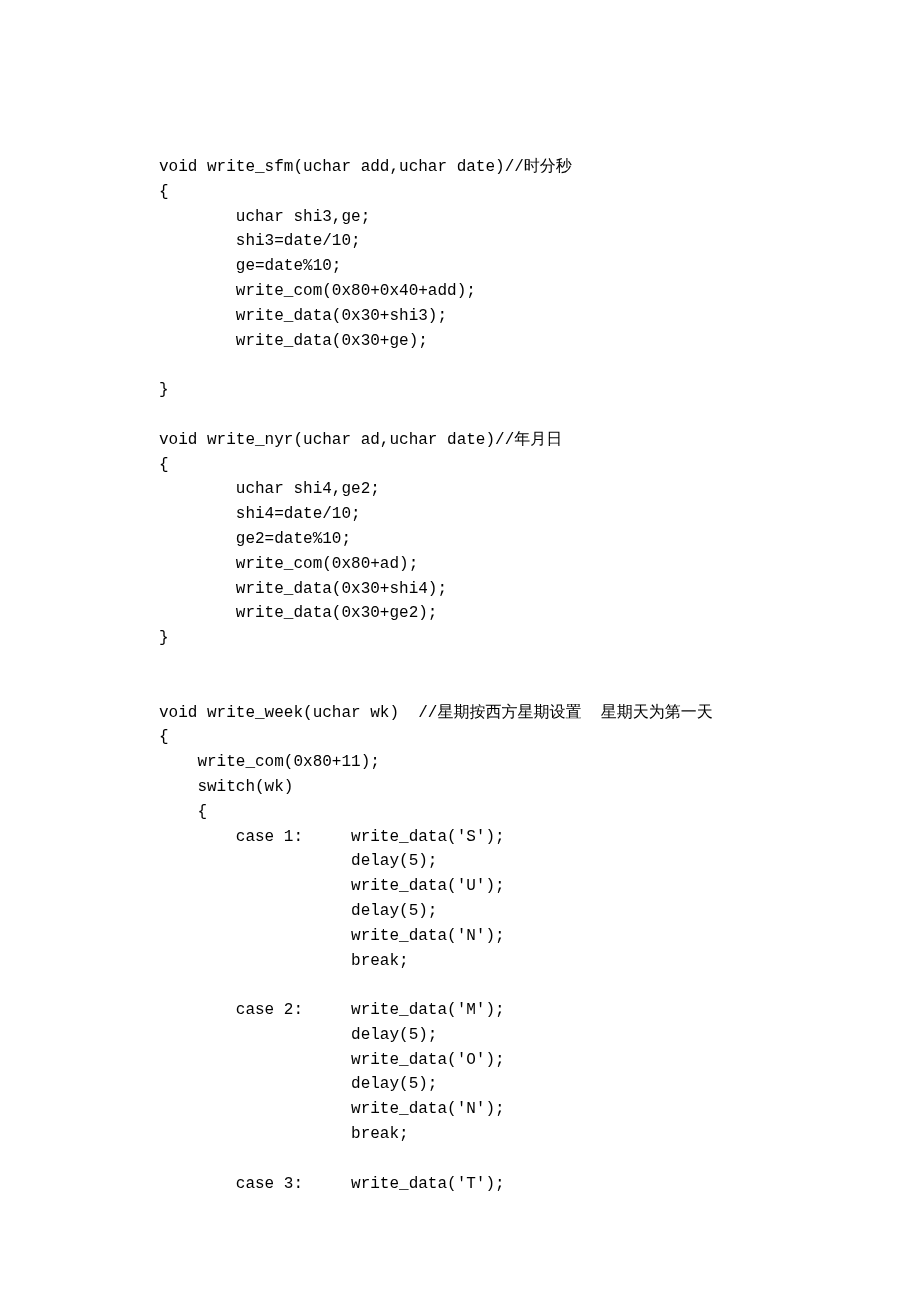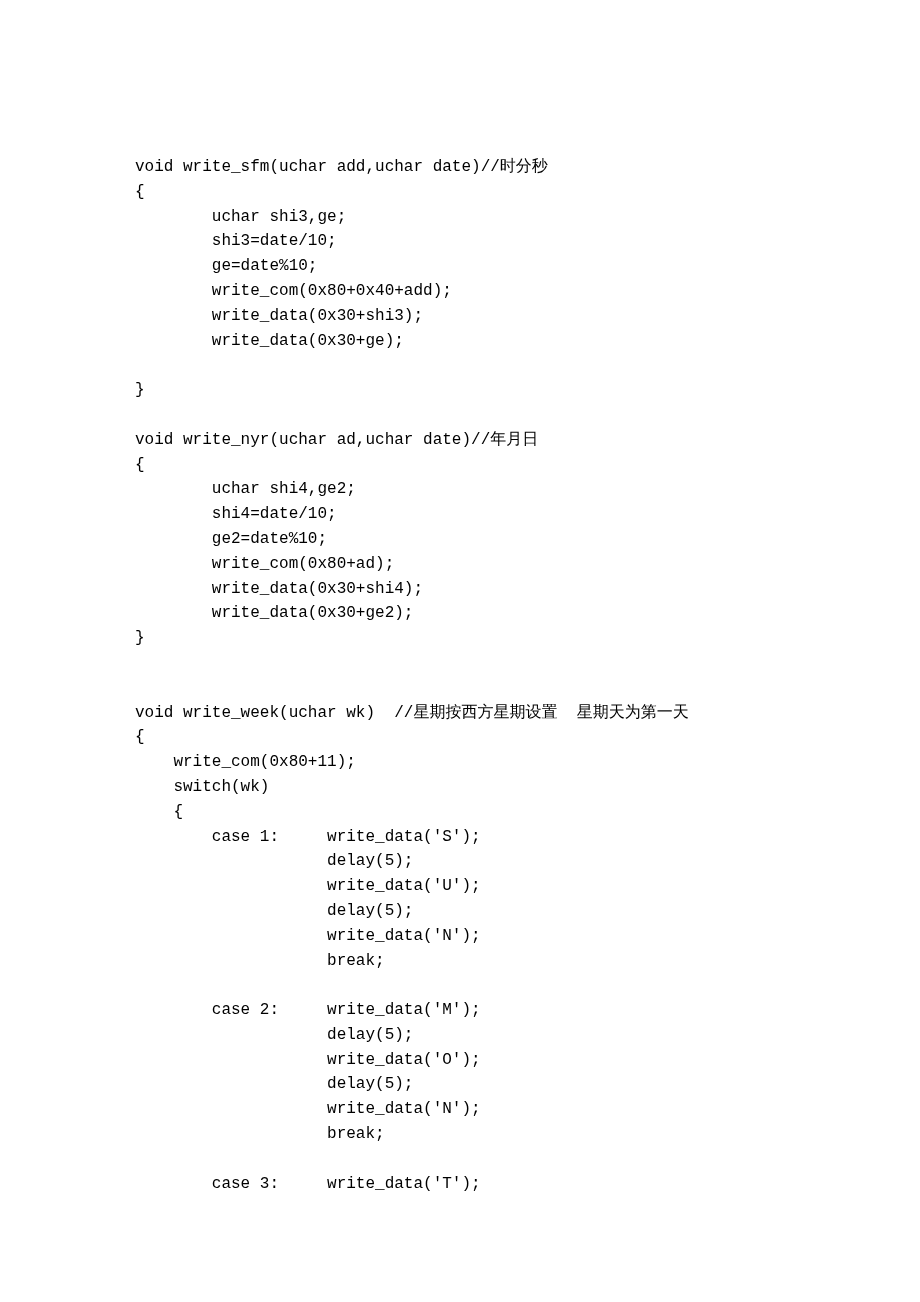--- a/index.html
+++ b/index.html
@@ -13,18 +13,19 @@
   }
   .page {
     width: 920px;
     min-height: 1302px;
     box-sizing: border-box;
     padding: 155px 135px 0 135px;
     white-space: pre;
   }
   .code-line {
     display: block;
+    margin-left: 24px;
   }
 </style>
 </head>
 <body>
 
 <div class="page" id="code-container"><span class="code-line">void write_sfm(uchar add,uchar date)//时分秒</span><span class="code-line">{</span><span class="code-line">        uchar shi3,ge;</span><span class="code-line">        shi3=date/10;</span><span class="code-line">        ge=date%10;</span><span class="code-line">        write_com(0x80+0x40+add);</span><span class="code-line">        write_data(0x30+shi3);</span><span class="code-line">        write_data(0x30+ge);</span><span class="code-line">&nbsp;</span><span class="code-line">}</span><span class="code-line">&nbsp;</span><span class="code-line">void write_nyr(uchar ad,uchar date)//年月日</span><span class="code-line">{</span><span class="code-line">        uchar shi4,ge2;</span><span class="code-line">        shi4=date/10;</span><span class="code-line">        ge2=date%10;</span><span class="code-line">        write_com(0x80+ad);</span><span class="code-line">        write_data(0x30+shi4);</span><span class="code-line">        write_data(0x30+ge2);</span><span class="code-line">}</span><span class="code-line">&nbsp;</span><span class="code-line">&nbsp;</span><span class="code-line">void write_week(uchar wk)  //星期按西方星期设置  星期天为第一天</span><span class="code-line">{</span><span class="code-line">    write_com(0x80+11);</span><span class="code-line">    switch(wk)</span><span class="code-line">    {</span><span class="code-line">        case 1:     write_data('S');</span><span class="code-line">                    delay(5);</span><span class="code-line">                    write_data('U');</span><span class="code-line">                    delay(5);</span><span class="code-line">                    write_data('N');</span><span class="code-line">                    break;</span><span class="code-line">&nbsp;</span><span class="code-line">        case 2:     write_data('M');</span><span class="code-line">                    delay(5);</span><span class="code-line">                    write_data('O');</span><span class="code-line">                    delay(5);</span><span class="code-line">                    write_data('N');</span><span class="code-line">                    break;</span><span class="code-line">&nbsp;</span><span class="code-line">        case 3:     write_data('T');</span></div>
 
 </body></html>

